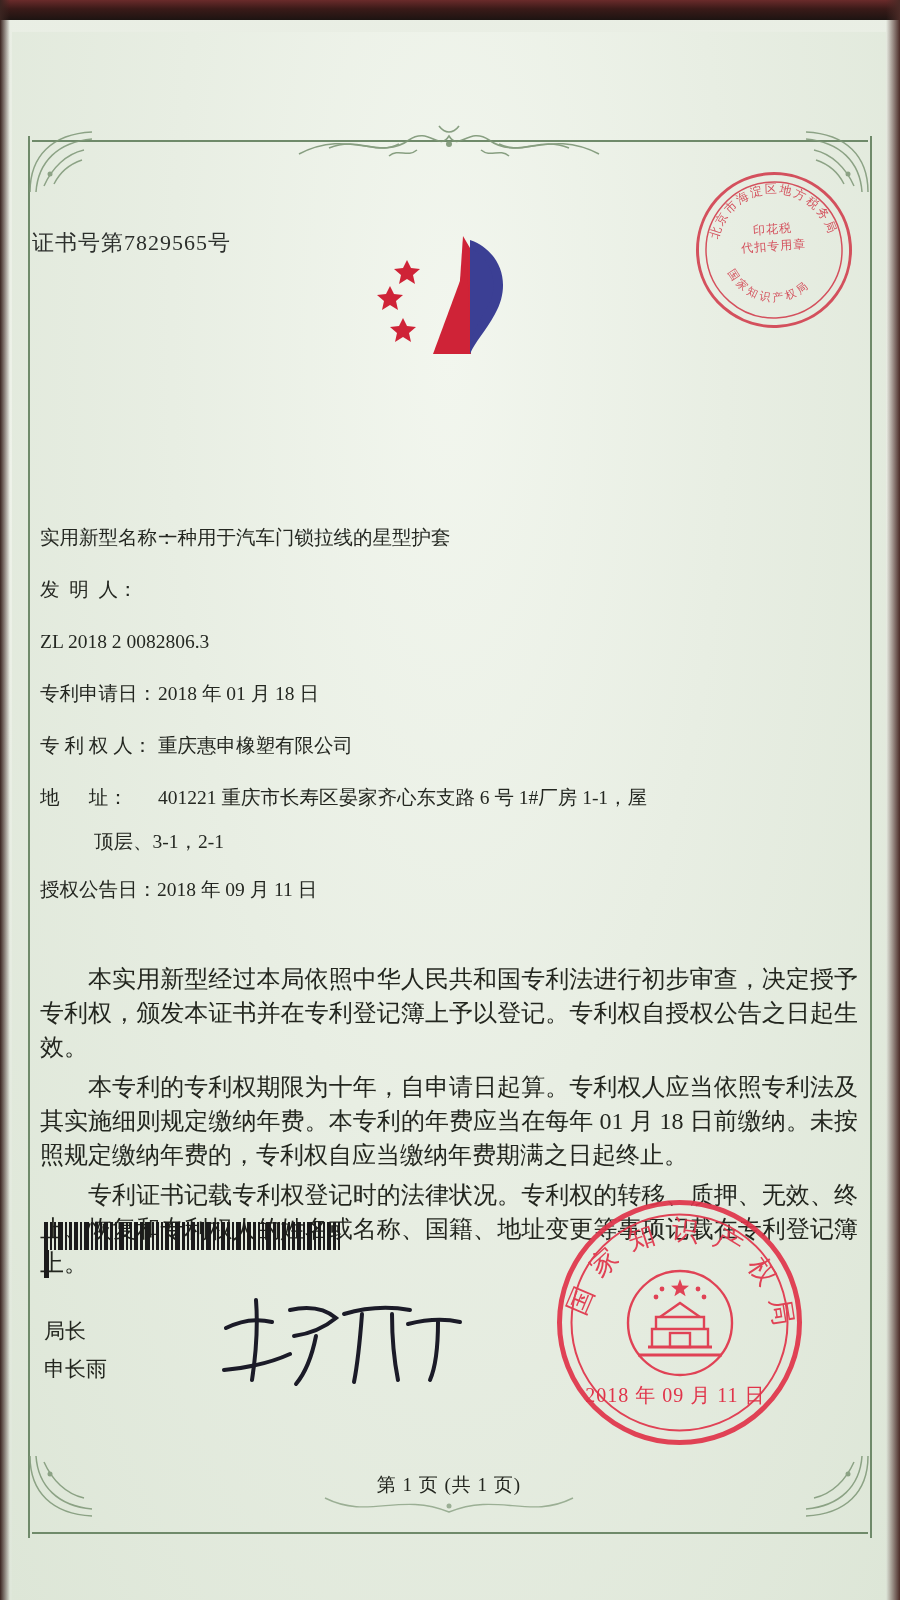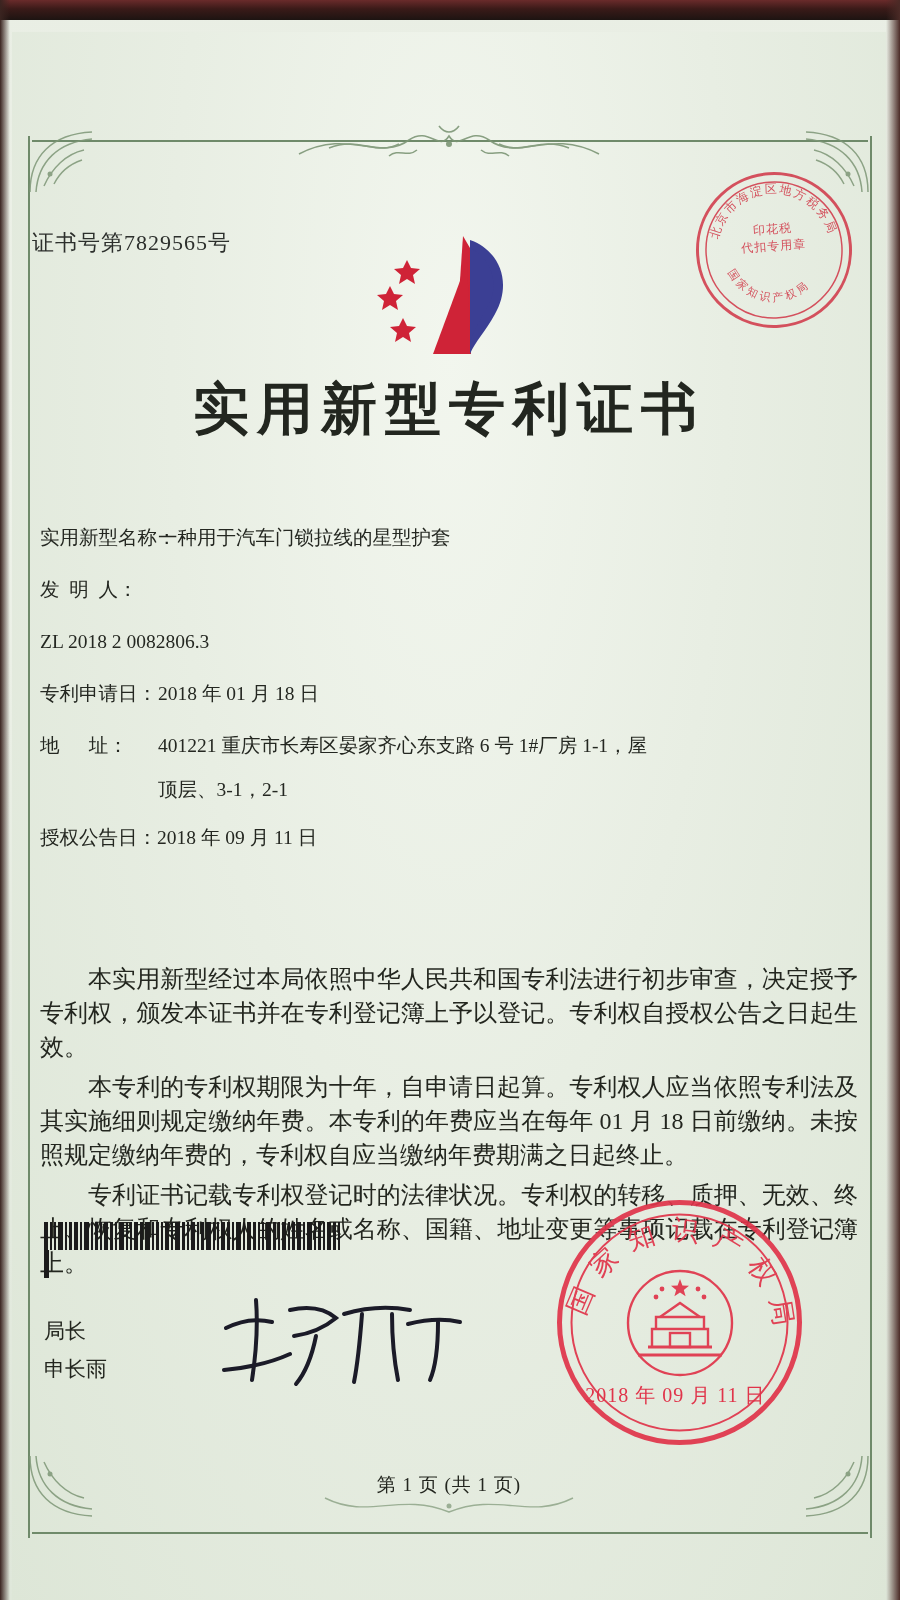--- a/index.html
+++ b/index.html
@@ -85,21 +85,21 @@
     font-size:56px;font-weight:bold;letter-spacing:8px;color:#22261f;
     font-family:"DejaVu Serif",serif;
   }
   .fields{
     position:absolute;left:28px;top:480px;width:820px;color:#242721;
     font-size:19.5px;line-height:52px;
   }
   .field{display:flex;align-items:flex-start;}
   .fl{width:118px;flex:0 0 118px;letter-spacing:0px;white-space:pre;}
   .fv{flex:1;}
-  .addr-cont{margin-left:118px;line-height:36px;}
+  .addr-cont{margin-left:54px;line-height:36px;}
   .grant-row{display:flex;margin-top:4px;}
   .grant-row .left{width:470px;display:flex;}
   .grant-row .right{flex:1;display:flex;}
   .grant-row .gl{white-space:pre;font-family:Liberation Serif, serif;}
   .body-text{
     position:absolute;left:28px;top:930px;width:818px;
     font-size:24px;line-height:34px;color:#23261f;text-align:justify;
   }
   .body-text p{margin:0 0 6px 0;text-indent:2em;}
   .barcode{
@@ -221,36 +221,39 @@
         <text font-size="11" fill="#d2404f" letter-spacing="3" font-family="'Liberation Serif',serif">
           <textPath href="#arcBot" startOffset="12%">国家知识产权局</textPath>
         </text>
       </svg>
       <div class="ctr">
         <div>印花税</div>
         <div>代扣专用章</div>
       </div>
     </div>
 
-    <div class="title">实用新型专利证书</div>
 
     <div class="fields">
       <div class="field">
         <div class="fl">实用新型名称：</div>
         <div class="fv">一种用于汽车门锁拉线的星型护套</div>
       </div>
       <div class="field">
         <div class="fl">发  明  人：</div>
       </div>
       <div class="field">
         <div class="fv">ZL 2018 2 0082806.3</div>
       </div>
       <div class="field">
         <div class="fl">专利申请日：</div>
         <div class="fv">2018 年 01 月 18 日</div>
+      </div>
+      <div class="field">
+        <div class="fl">专 利 权 人：</div>
+        <div class="fv">重庆惠申橡塑有限公司</div>
       </div>
       <div class="field">
         <div class="fl">地      址：</div>
         <div class="fv">401221 重庆市长寿区晏家齐心东支路 6 号 1#厂房 1-1，屋</div>
       </div>
       <div class="addr-cont">顶层、3-1，2-1</div>
 
       <div class="grant-row">
         <div class="left">
           <div class="gl">授权公告日：</div>

